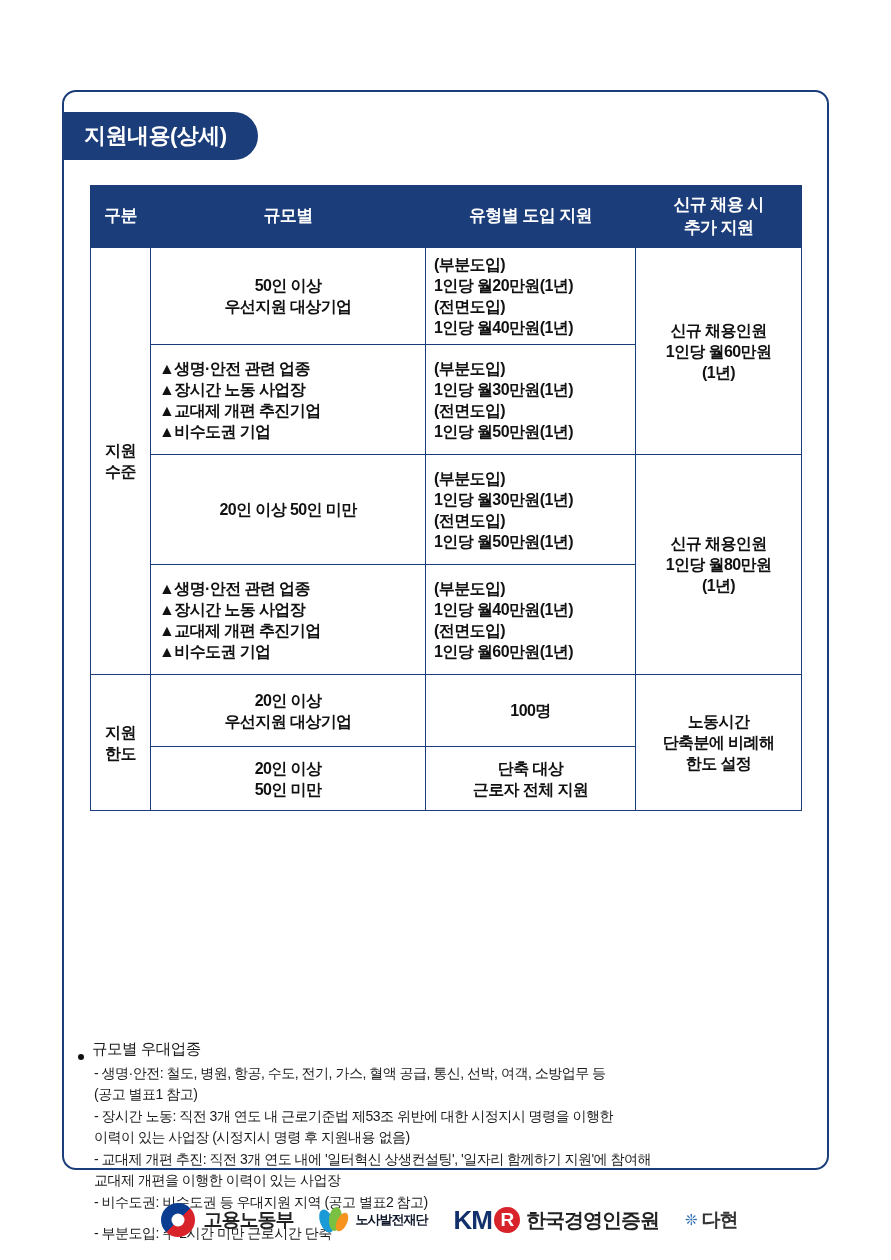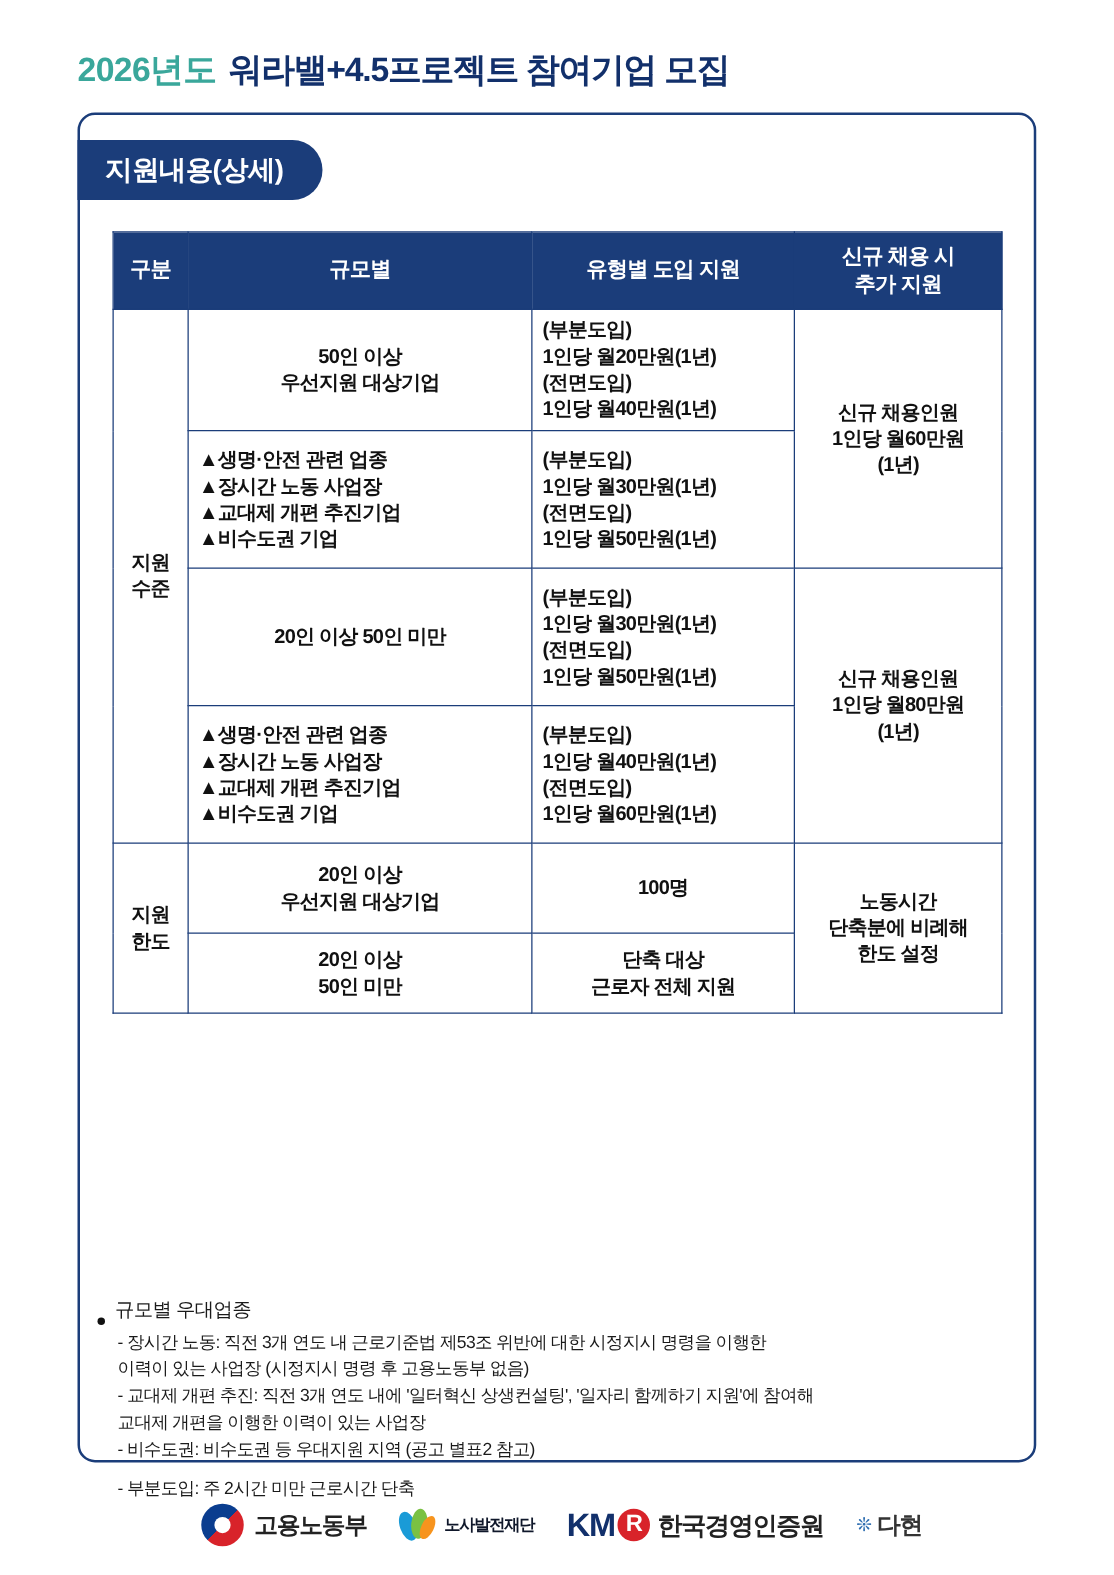--- a/index.html
+++ b/index.html
@@ -227,24 +227,20 @@
   .kmr-text { font-size: 20px; font-weight: bold; color: #222; letter-spacing: -1px; }
   .dahyun { display: flex; align-items: center; gap: 4px; }
   .dahyun-mark { font-size: 15px; color: #2b6cb0; }
   .dahyun-text { font-size: 19px; font-weight: bold; color: #333; letter-spacing: -1px; }
 </style>
 </head>
 <body>
 
 <div class="page">
 
-  <div class="title-row">
-    <span class="title-year">2026년도</span>
-    <span class="title-main">워라밸+4.5프로젝트 참여기업 모집</span>
-  </div>
 
   <div class="frame"></div>
 
   <div class="section-pill">
     <span>지원내용(상세)</span>
   </div>
 
   <div class="table-wrap">
     <table class="main">
       <colgroup>
@@ -326,22 +322,24 @@
     </table>
   </div>
 
   <div class="notes">
 
     <div class="note-block">
       <div class="note-head">
         <span class="bullet-dot"></span>
         <span>규모별 우대업종</span>
       </div>
+      <div class="note-item">- 생명·안전: 철도, 병원, 항공, 수도, 전기, 가스, 혈액 공급, 통신, 선박, 여객, 소방업무 등
+  (공고 별표1 참고)</div>
       <div class="note-item">- 장시간 노동: 직전 3개 연도 내 근로기준법 제53조 위반에 대한 시정지시 명령을 이행한
-  이력이 있는 사업장 (시정지시 명령 후 고용노동부 없음)</div>
+  이력이 있는 사업장 (시정지시 명령 후 지원내용 없음)</div>
       <div class="note-item">- 교대제 개편 추진: 직전 3개 연도 내에 '일터혁신 상생컨설팅', '일자리 함께하기 지원'에 참여해
   교대제 개편을 이행한 이력이 있는 사업장</div>
       <div class="note-item">- 비수도권: 비수도권 등 우대지원 지역 (공고 별표2 참고)</div>
     </div>
 
     <div class="note-block">
       <div class="note-item">- 부분도입: 주 2시간 미만 근로시간 단축</div>
 
     </div>
 

